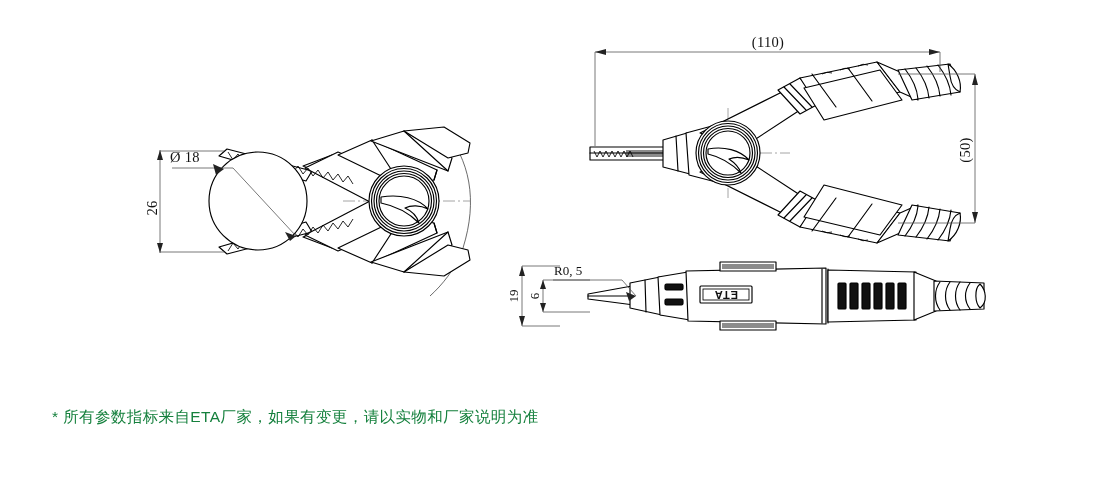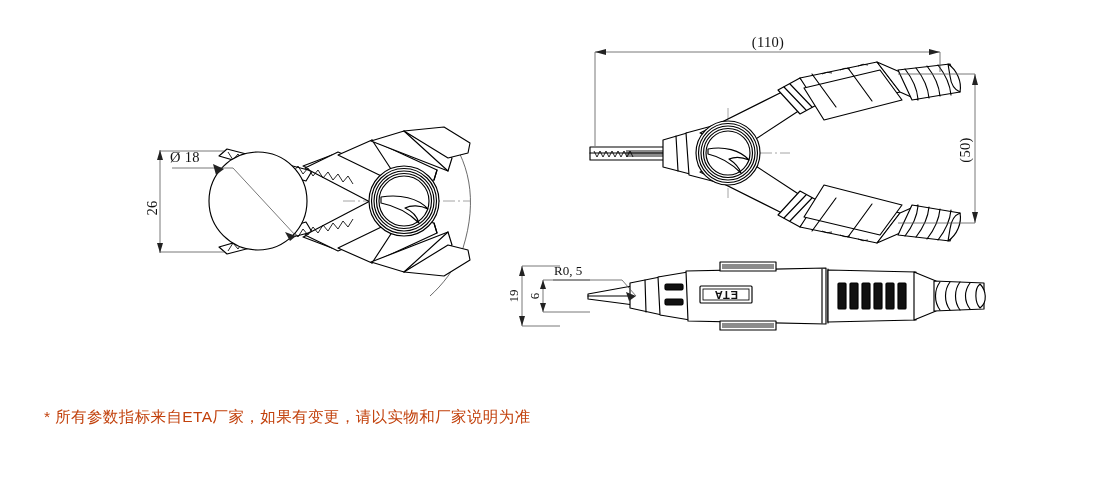--- a/index.html
+++ b/index.html
@@ -29,24 +29,24 @@
   .dimtxt-sm{
     font-family:"Liberation Serif", serif;
     font-size:13px;fill:#111111;
   }
   .logotxt{
     font-family:"Liberation Sans", sans-serif;
     font-size:11px;font-weight:bold;fill:#111111;letter-spacing:1px;
   }
   .note{
     position:absolute;
-    left:44px;top:407px;
+    left:52px;top:407px;
     font-family:"Liberation Sans", sans-serif;
     font-size:15.5px;
-    color:#c2410c;
+    color:#15803d;
     white-space:nowrap;
     letter-spacing:0.4px;
   }
 </style>
 </head>
 <body>
 
 <div id="root">
 
   <svg class="sheet" viewBox="0 0 1120 480">

